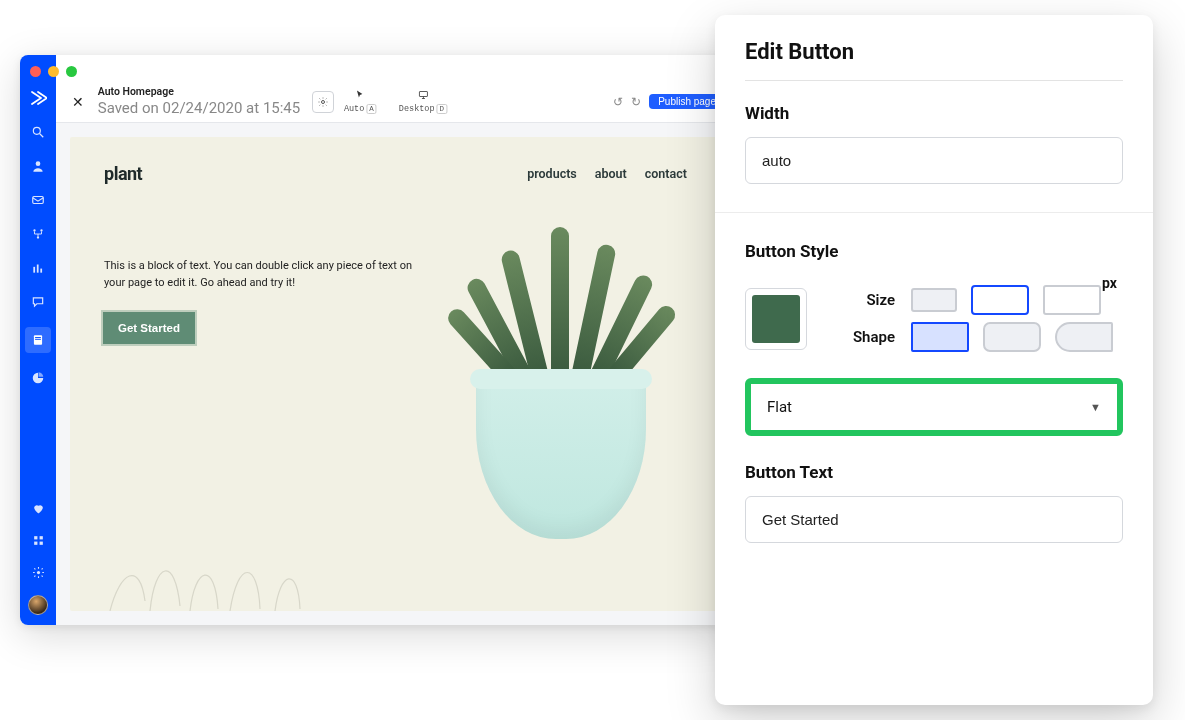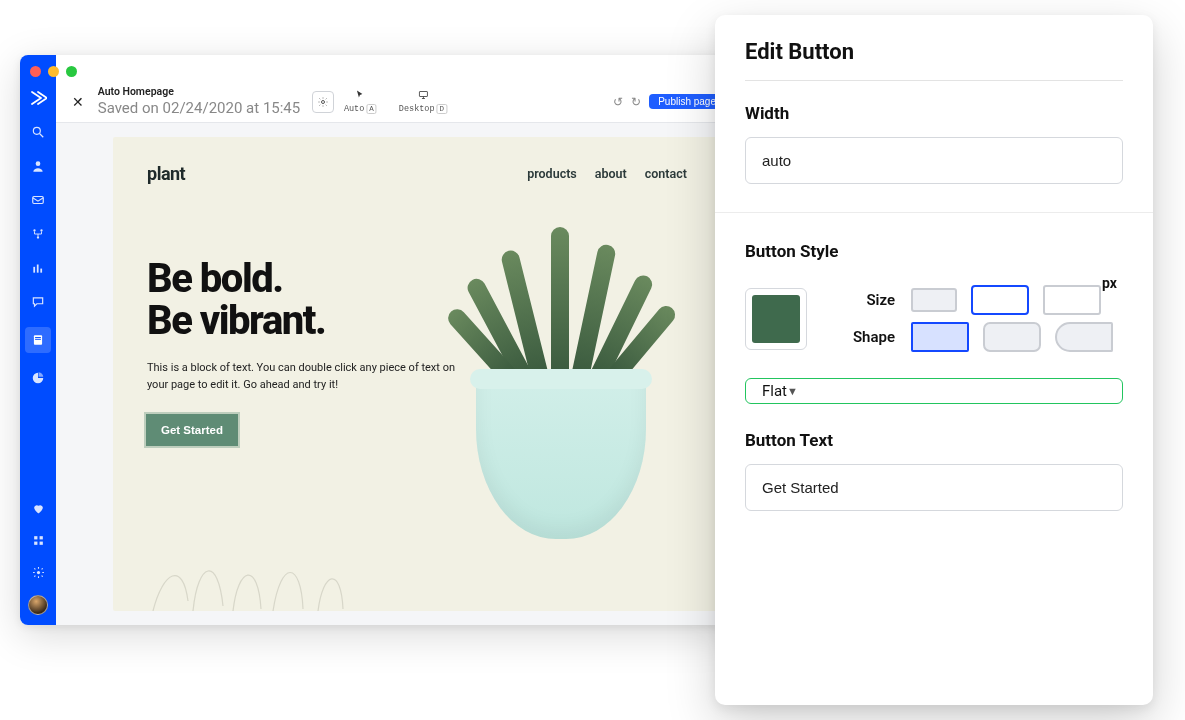--- a/index.html
+++ b/index.html
@@ -177,21 +177,20 @@
   background:#f5f6f8;
   overflow:hidden;
 }
 .page {
   background:#f2f1e4;
   height: 100%;
   border-radius: 2px;
   padding: 26px 34px;
   position: relative;
   overflow:hidden;
-  margin-left:43px;
 }
 .page-nav {
   display:flex;
   justify-content:space-between;
   align-items:center;
   font-weight:700;
   color:#1f2a2a;
 }
 .page-nav .brand { font-size: 18px; letter-spacing:-0.5px;}
 .page-nav ul { list-style:none; display:flex; gap:18px; font-size:12.5px; font-weight:600; color:#2c3a3a;}
@@ -358,25 +357,25 @@
   background:#fff;
 }
 .shape-opts .opt { width:58px; height:30px; }
 .shape-opts .opt.s1 { border-radius:2px; background:#d7e1ff;}
 .shape-opts .opt.s2 { border-radius:7px; }
 .shape-opts .opt.s3 { border-radius: 16px 2px 2px 16px; }
 .px-head { text-align:right; font-size:14px; font-weight:700; margin-bottom:-6px; padding-right:6px;}
 .px-row { display:flex; justify-content:flex-end; }
 .theme-select {
   width:100%;
-  border:1px solid #22c55e;
+  border:6px solid #22c55e;
   border-radius:6px;
-  padding:3px 16px;
+  padding:14px 16px;
   font-size:15px;
-  display:flex;align-items:center;
+  display:flex;justify-content:space-between;align-items:center;
   cursor:pointer;
 }
 .theme-select .caret { font-size:11px; color:#555;}
 .sect { margin-top: 26px; }
 </style>
 </head>
 <body>
 
 <div class="mac-dots">
   <span class="r"></span>
@@ -514,24 +513,20 @@
         <div class="page-nav">
           <span class="brand">plant</span>
           <ul>
             <li>products</li>
             <li>about</li>
             <li>contact</li>
           </ul>
         </div>
 
         <div class="hero">
-          <h1>
-            <span>Be bold.</span><br>
-            <span>Be vibrant.</span>
-          </h1>
           <p>This is a block of text. You can double click any piece of text on your page to edit it. Go ahead and try it!</p>
           <button class="cta">Get Started</button>
         </div>
 
         <div class="bg-lineart">
           <svg viewBox="0 0 260 90" width="260" height="90">
             <path d="M10 80 C 20 40, 40 30, 45 70 M50 80 C 55 30, 75 25, 80 75 M90 80 C 95 35, 115 30, 118 78 M130 80 C 138 28, 158 30, 160 78 M175 80 C 180 40, 198 35, 200 78"></path>
           </svg>
         </div>
 

